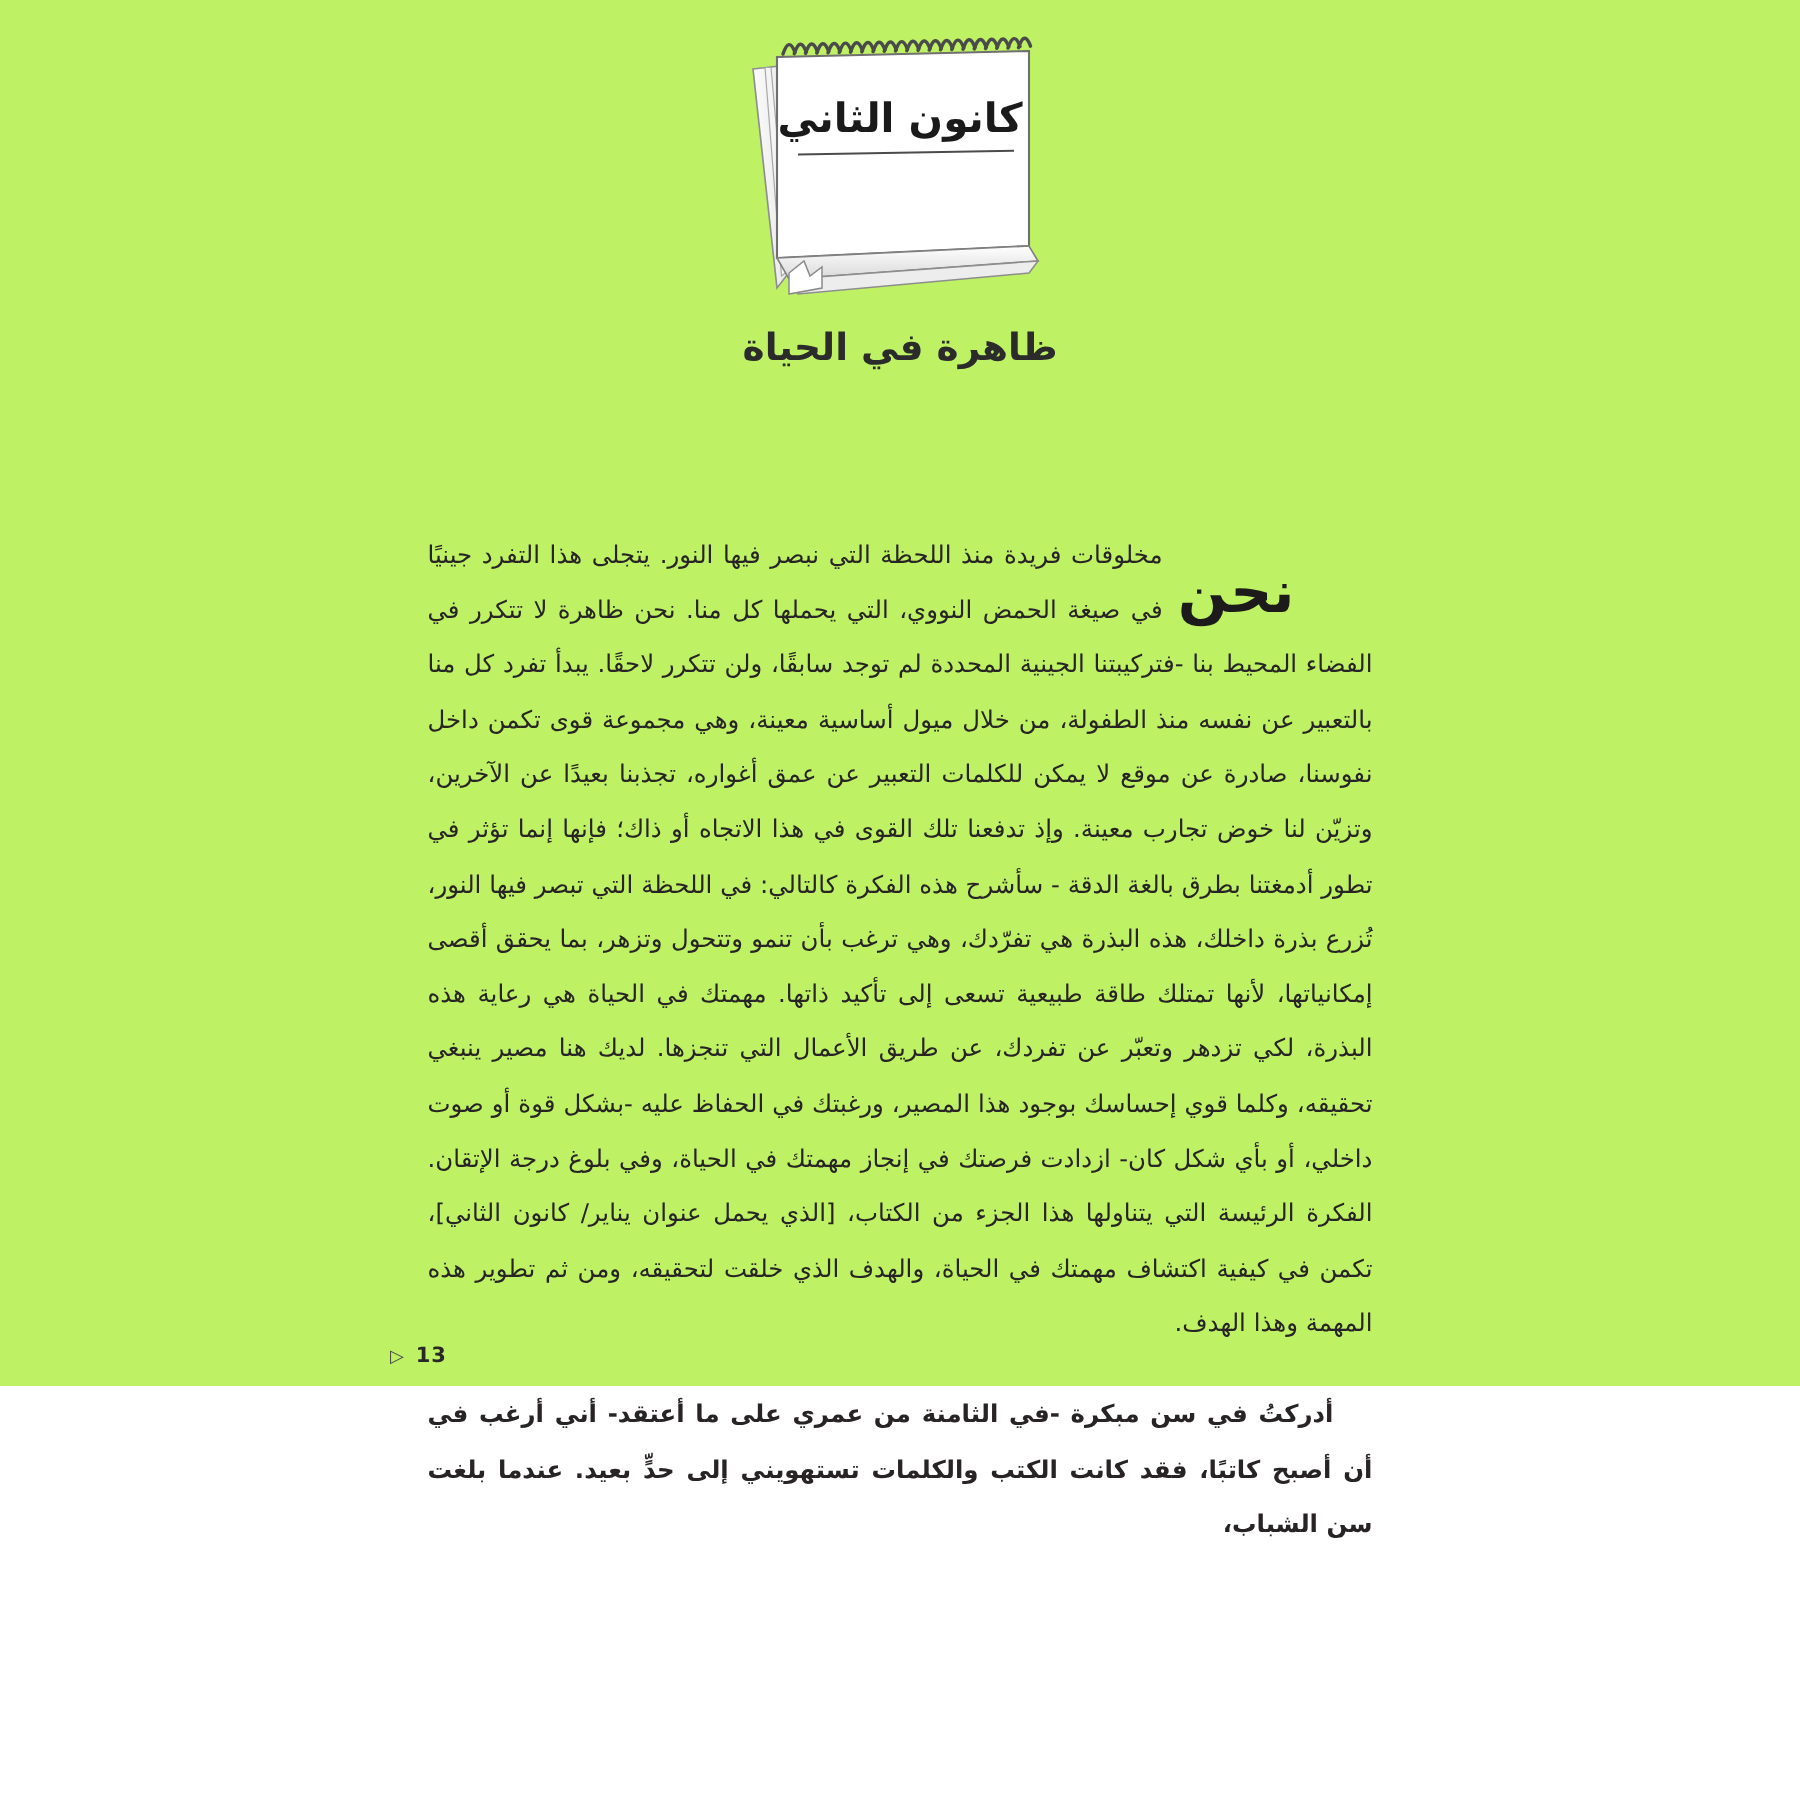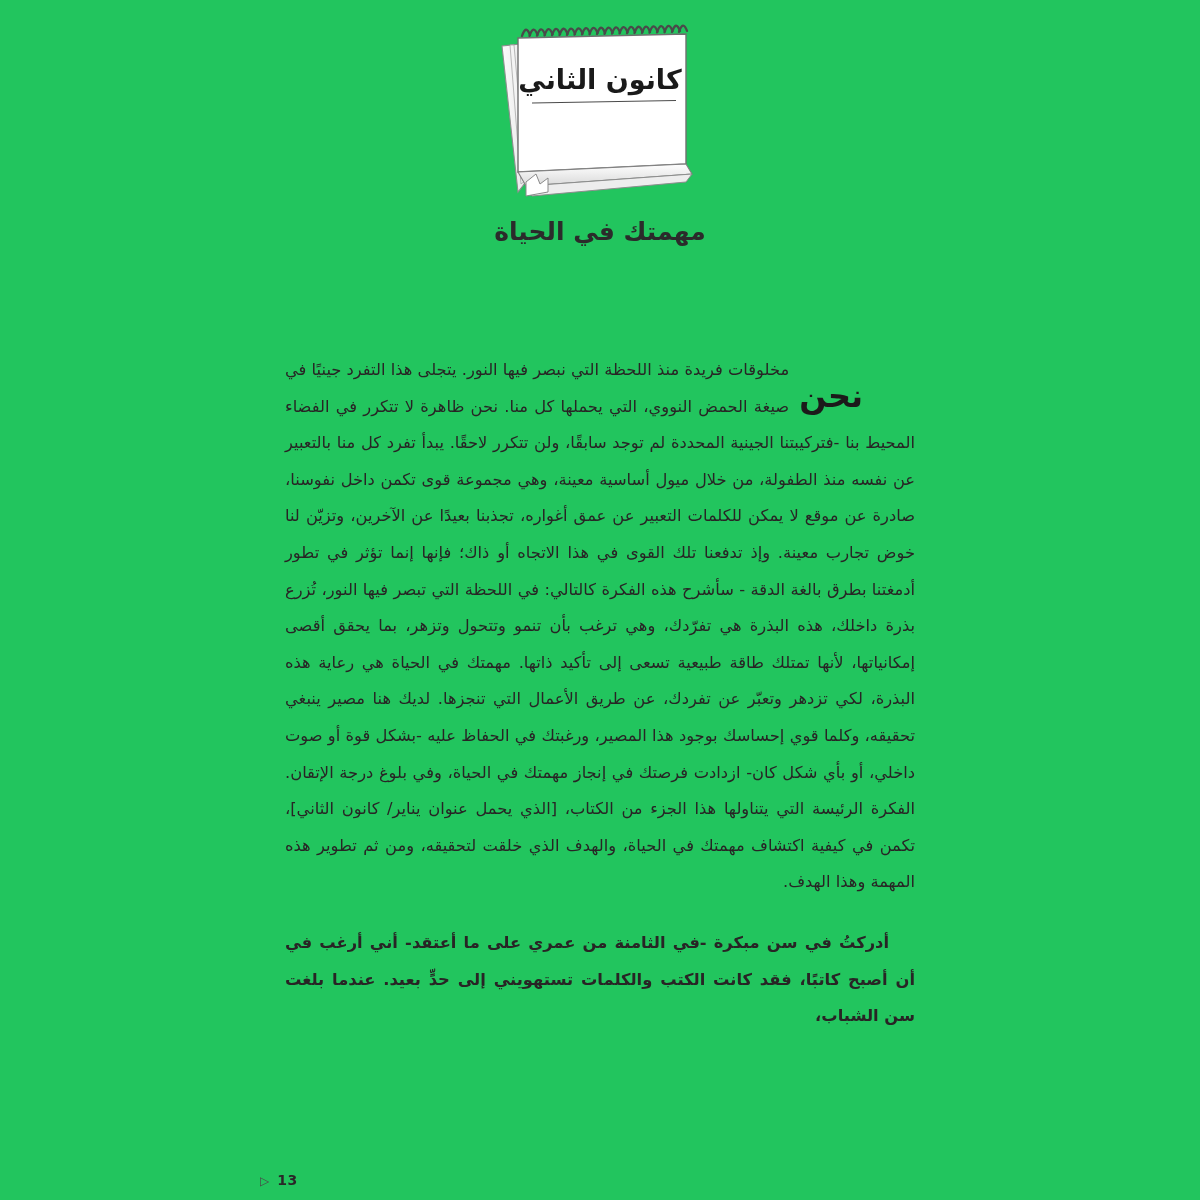--- a/index.html
+++ b/index.html
@@ -13,22 +13,22 @@
     height: 1200px;
     overflow: hidden;
     font-family: "DejaVu Sans", "Liberation Sans", sans-serif;
     color: #231f20;
     position: relative;
   }
 
   .page {
     position: relative;
     width: 1200px;
-    height: 1200px;
-    background: #22c55e;
+    height: 924px;
+    background: #bef264;
   }
 
   
   .calendar-figure {
     position: absolute;
     left: 0;
     top: 14px;
     width: 1200px;
     height: 190px;
     display: flex;
@@ -106,21 +106,21 @@
   }
   .para.indent-first {
     text-indent: 0;
   }
   .para-second {
     text-indent: 26px;
     font-weight: bold;
   }
   .dropcap {
     float: right;
-    font-size: 32px;
+    font-size: 39px;
     font-weight: bold;
     line-height: 36px;
     margin-top: 26px;
     margin-left: 10px;
     margin-right: 52px;
     color: #1c1a1a;
     shape-outside: inset(0);
   }
 
   
@@ -221,21 +221,21 @@
         </g>
 
         <line x1="52" y1="89" x2="196" y2="86.5" stroke="#4b4b4b" stroke-width="1.2"></line>
       </svg>
 
       <div class="cal-month-text">كانون الثاني</div>
     </div>
   </div>
 
   <div class="heading-block">
-    <h1 class="heading-line1">مهمتك في الحياة</h1>
+    <h1 class="heading-line1">ظاهرة في الحياة</h1>
   </div>
 
   <div class="body-block">
     <p class="para indent-first">
       <span class="dropcap">نحن</span><span>مخلوقات فريدة منذ اللحظة التي نبصر فيها النور. يتجلى هذا التفرد جينيًا في صيغة الحمض النووي، التي يحملها كل منا. نحن ظاهرة لا تتكرر في الفضاء المحيط بنا -فتركيبتنا الجينية المحددة لم توجد سابقًا، ولن تتكرر لاحقًا. يبدأ تفرد كل منا بالتعبير عن نفسه منذ الطفولة، من خلال ميول أساسية معينة، وهي مجموعة قوى تكمن داخل نفوسنا، صادرة عن موقع لا يمكن للكلمات التعبير عن عمق أغواره، تجذبنا بعيدًا عن الآخرين، وتزيّن لنا خوض تجارب معينة. وإذ تدفعنا تلك القوى في هذا الاتجاه أو ذاك؛ فإنها إنما تؤثر في تطور أدمغتنا بطرق بالغة الدقة - سأشرح هذه الفكرة كالتالي: في اللحظة التي تبصر فيها النور، تُزرع بذرة داخلك، هذه البذرة هي تفرّدك، وهي ترغب بأن تنمو وتتحول وتزهر، بما يحقق أقصى إمكانياتها، لأنها تمتلك طاقة طبيعية تسعى إلى تأكيد ذاتها. مهمتك في الحياة هي رعاية هذه البذرة، لكي تزدهر وتعبّر عن تفردك، عن طريق الأعمال التي تنجزها. لديك هنا مصير ينبغي تحقيقه، وكلما قوي إحساسك بوجود هذا المصير، ورغبتك في الحفاظ عليه -بشكل قوة أو صوت داخلي، أو بأي شكل كان- ازدادت فرصتك في إنجاز مهمتك في الحياة، وفي بلوغ درجة الإتقان. الفكرة الرئيسة التي يتناولها هذا الجزء من الكتاب، [الذي يحمل عنوان يناير/ كانون الثاني]، تكمن في كيفية اكتشاف مهمتك في الحياة، والهدف الذي خلقت لتحقيقه، ومن ثم تطوير هذه المهمة وهذا الهدف.</span>
     </p>
     <p class="para para-second">أدركتُ في سن مبكرة -في الثامنة من عمري على ما أعتقد- أني أرغب في أن أصبح كاتبًا، فقد كانت الكتب والكلمات تستهويني إلى حدٍّ بعيد. عندما بلغت سن الشباب،</p>
   </div>
 
   <div class="footer">

